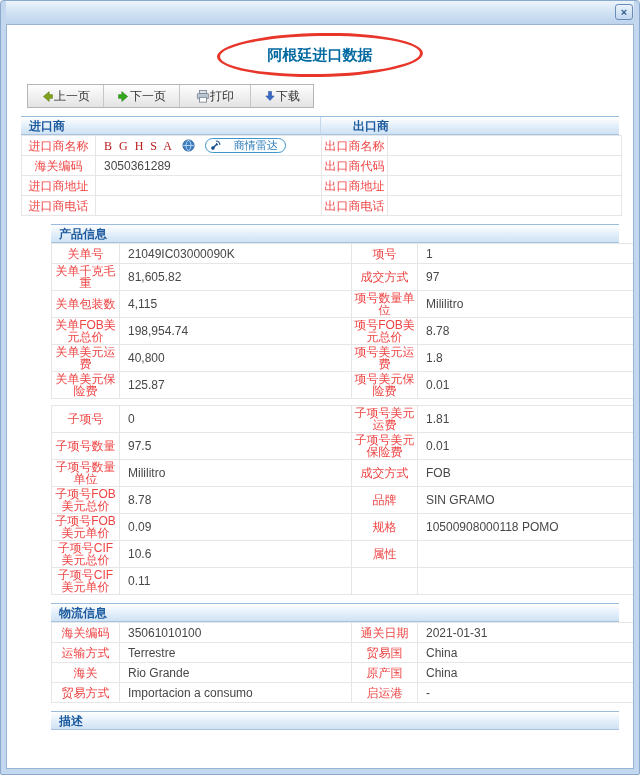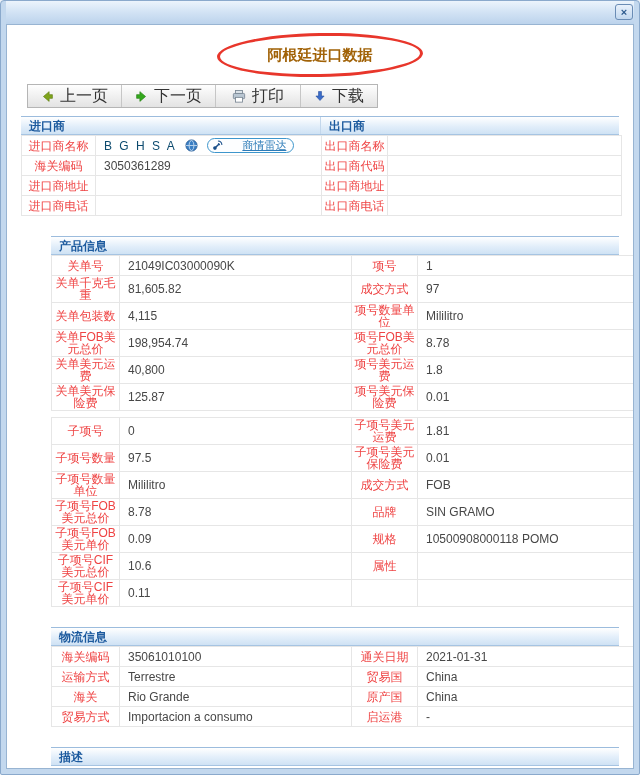--- a/index.html
+++ b/index.html
@@ -10,55 +10,55 @@
     border-radius:4px 4px 2px 2px;padding:0 5px 5px;position:relative;}
   .titlebar{height:23px;position:relative;
     background:linear-gradient(180deg,#ecf4fc 0%,#d4e4f5 45%,#bcd3ec 100%);}
   .closebtn{position:absolute;top:3px;right:1px;width:18px;height:16px;
     border:1px solid #6a8cb5;border-radius:3px;color:#2d5b8e;
     background:linear-gradient(180deg,#e9f1fb,#c2d8ef);
     font-size:11px;font-weight:bold;line-height:14px;text-align:center;cursor:pointer;}
   .content{background:#ffffff;border:1px solid #98b4d2;height:745px;padding:0 14px;overflow:hidden;}
 
   .title-wrap{position:relative;height:46px;margin-top:7px;text-align:center;}
-  .page-title{display:inline-block;margin:0;padding-top:14px;font-size:15px;font-weight:bold;color:#a16207;}
+  .page-title{display:inline-block;margin:0;padding-top:14px;font-size:15px;font-weight:bold;color:#0369a1;}
   .red-ellipse{position:absolute;left:50%;top:1px;width:206px;height:44px;
     transform:translateX(-50%) rotate(-1deg);
     border:3px solid #e8362b;border-radius:50%;pointer-events:none;}
 
   .toolbar{display:inline-flex;margin-top:6px;margin-left:6px;height:24px;
     border:1px solid #b5b5b5;background:linear-gradient(180deg,#fefefe,#e3e3e3);}
-  .tbtn{display:flex;align-items:center;gap:6px;padding:0 13px;font-size:16px;color:#333;
+  .tbtn{display:flex;align-items:center;gap:0;padding:0 13px;font-size:12px;color:#333;
     border-right:1px solid #c6c6c6;cursor:pointer;white-space:nowrap;justify-content:space-between;}
   .tbtn:last-child{border-right:none;}
   .tbtn svg{flex:0 0 auto;}
 
   .section{margin-top:8px;}
-  .section.tight{margin-top:20px;padding-left:30px;}
+  .section.tight{margin-top:8px;padding-left:30px;}
   .sec-header{display:flex;height:19px;line-height:19px;font-size:12px;font-weight:bold;color:#1c5a9e;
     background:linear-gradient(180deg,#ffffff 0%,#e2eefa 55%,#cfe2f4 100%);
-    border-top:1px solid #9cbcdd;border-bottom:1px solid #a6c4e2;}
+    border-top:1px solid #9cbcdd;border-bottom:1px solid #a6c4e2;gap:24px;}
   .sec-header .h-left{flex:0 0 300px;padding-left:8px;border-right:1px solid #c3d7ec;}
   .sec-header .h-right{flex:1;padding-left:8px;}
   .sec-header.single .h-left{border-right:none;flex:1;}
 
   table.grid{width:600px;border-collapse:collapse;table-layout:fixed;
     border-left:1px solid #dcdcdc;border-right:1px solid #dcdcdc;}
   table.grid tr{height:20px;}
   td{border:1px solid #e6e6e6;font-size:12px;line-height:12px;color:#474747;
     vertical-align:middle;overflow:hidden;}
   td.lbl{padding:1px 2px;text-align:center;color:#ef4444;word-break:break-all;}
   td.val{padding:1px 4px 1px 8px;text-align:left;word-break:break-all;}
   .gap{height:6px;}
 
-  .impname{letter-spacing:2px;color:#0c4a6e;vertical-align:middle;}
+  .impname{letter-spacing:2px;color:#b91c1c;vertical-align:middle;font-family:Liberation Serif, serif;}
   .globe{vertical-align:middle;margin-left:5px;cursor:pointer;}
-  .radar-badge{display:inline-flex;align-items:center;gap:19px;vertical-align:middle;margin-left:6px;
+  .radar-badge{display:inline-flex;align-items:center;gap:13px;vertical-align:middle;margin-left:6px;
     height:15px;padding:0 7px 0 4px;border:1px solid #3e96cc;border-radius:9px;
-    color:#2e7cb8;font-size:11px;line-height:13px;cursor:pointer;background:#fdfeff;text-decoration:underline;}
+    color:#2e7cb8;font-size:11px;line-height:13px;cursor:pointer;background:#fdfeff;}
 </style>
 </head>
 <body>
 
 <div class="window">
   <div class="titlebar">
     <div class="closebtn">
       <span>×</span>
     </div>
   </div>

